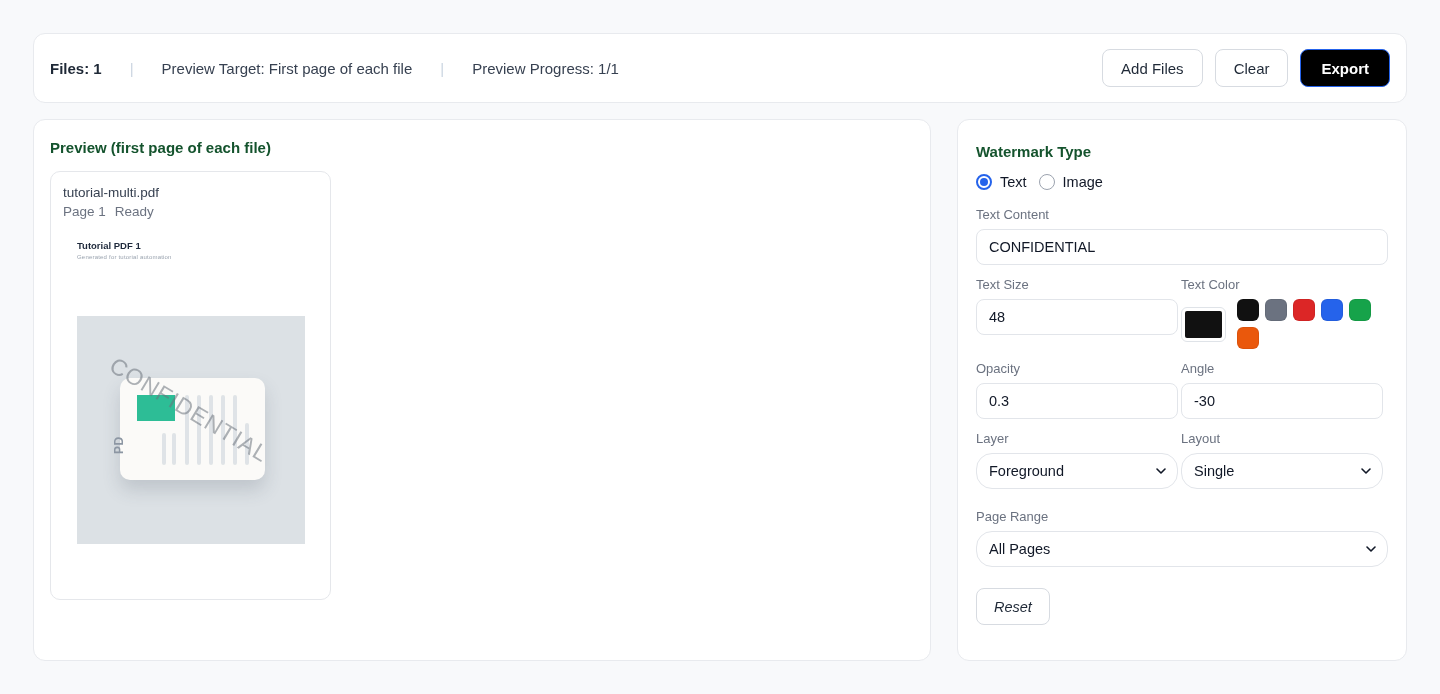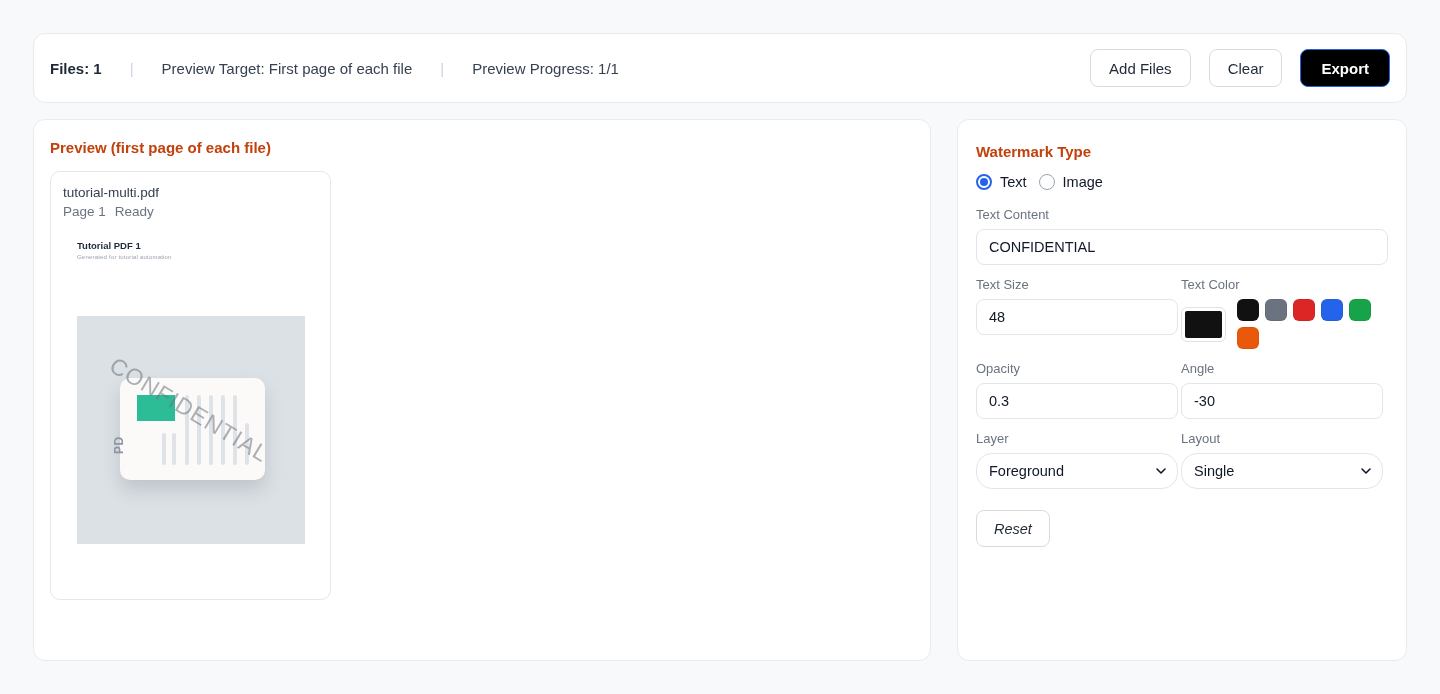--- a/index.html
+++ b/index.html
@@ -18,21 +18,21 @@
     border-radius: 12px;
     height: 70px;
     display: flex;
     align-items: center;
     justify-content: space-between;
     padding: 0 16px;
   }
   .status-row { display: flex; align-items: center; gap: 28px; font-size: 15px; color: #374151; }
   .status-strong { font-weight: 700; color: #1f2937; }
   .sep { color: #cbd5e1; }
-  .btn-row { display: flex; align-items: center; gap: 18px; }
+  .btn-row { display: flex; align-items: center; gap: 12px; }
   .btn {
     height: 38px;
     padding: 0 18px;
     border-radius: 8px;
     border: 1px solid #d7dbe1;
     background: #ffffff;
     font-family: "Liberation Sans", sans-serif;
     font-size: 15px;
     font-weight: 500;
     color: #1f2937;
@@ -50,21 +50,21 @@
 
   
   .main { display: flex; gap: 26px; margin-top: 16px; }
   .panel {
     background: #ffffff;
     border: 1px solid #e8eaee;
     border-radius: 12px;
   }
   .panel-left { width: 898px; height: 542px; padding: 16px; }
   .panel-right { width: 450px; height: 542px; padding: 20px 18px; }
-  .panel-title { font-size: 15px; font-weight: 700; color: #c2410c; padding-top: 3px; }
+  .panel-title { font-size: 15px; font-weight: 700; color: #14532d; padding-top: 3px; }
 
   
   .file-card {
     margin-top: 15px;
     width: 281px;
     border: 1px solid #e5e7eb;
     border-radius: 10px;
     padding: 12px;
     height: 429px;
     overflow: hidden;
@@ -312,18 +312,31 @@
             </select>
             <span class="chev">
               <svg width="12" height="12" viewBox="0 0 12 12">
                   <path d="M2 4l4 4 4-4" fill="none" stroke="#111827" stroke-width="1.6" stroke-linecap="round" stroke-linejoin="round"></path>
                 </svg>
             </span>
           </div>
         </div>
       </div>
 
+      <div class="field" style="margin-top:20px;">
+        <div class="field-label">Page Range</div>
+        <div class="select-wrap">
+          <select class="ctl">
+            <option>All Pages</option>
+          </select>
+          <span class="chev">
+            <svg width="12" height="12" viewBox="0 0 12 12">
+                <path d="M2 4l4 4 4-4" fill="none" stroke="#111827" stroke-width="1.6" stroke-linecap="round" stroke-linejoin="round"></path>
+              </svg>
+          </span>
+        </div>
+      </div>
 
       <button class="btn btn-reset">Reset</button>
     </div>
 
   </div>
 </div>
 
 </body></html>

